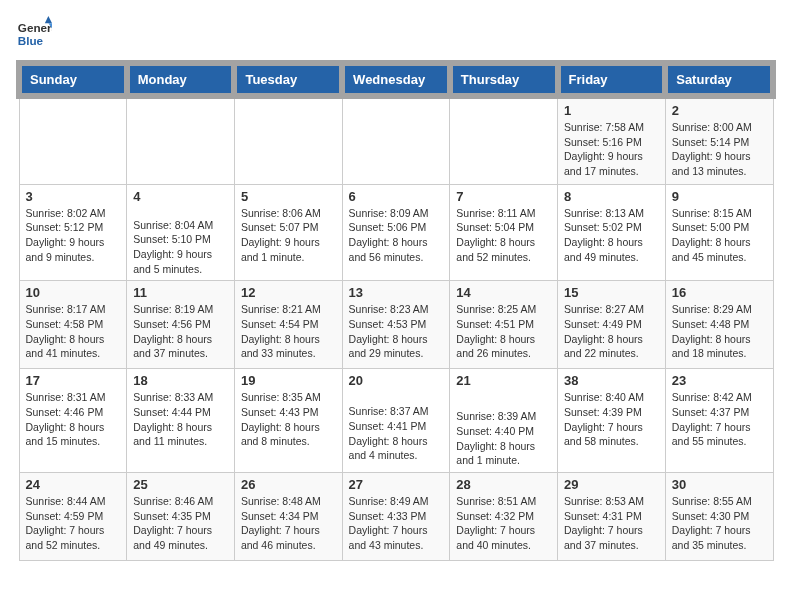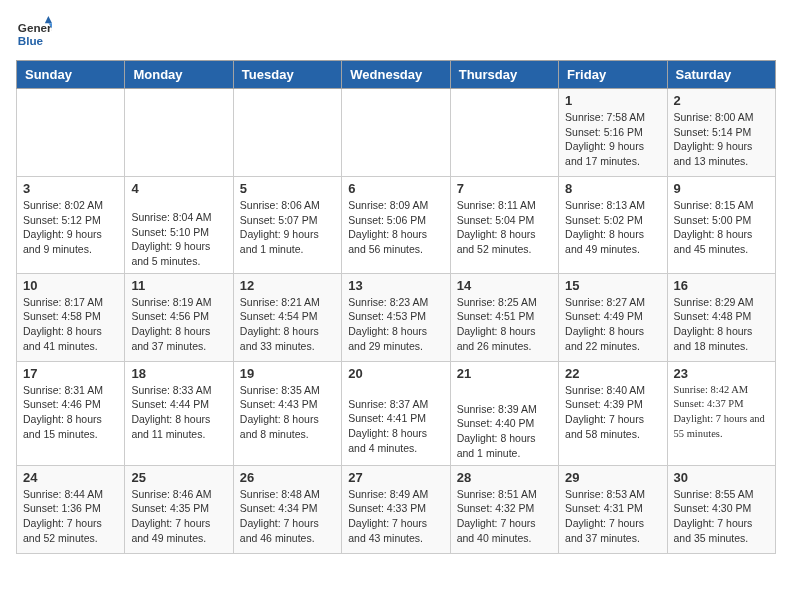--- a/index.html
+++ b/index.html
@@ -33,21 +33,21 @@
       width: 100%;
       border-collapse: collapse;
       table-layout: fixed;
     }
     .calendar thead tr th {
       background: #2563a8;
       color: #fff;
       text-align: left;
       padding: 6px 8px;
       font-size: 13px;
-      border: 1px solid #a3a3a3;
+      border: 6px solid #a3a3a3;
     }
     .calendar tbody tr td {
       vertical-align: top;
       border: 1px solid #ccc;
       padding: 4px 6px;
       font-size: 11px;
       color: #333;
       background: #fff;
       min-height: 80px;
       height: 88px;
@@ -232,37 +232,37 @@
 Sunset: 4:41 PM
 Daylight: 8 hours and 4 minutes.</div>
         </td>
         <td>
           <span class="day-number">21</span>
           <div class="day-info" style="white-space: pre-line; margin-top: 21px;">Sunrise: 8:39 AM
 Sunset: 4:40 PM
 Daylight: 8 hours and 1 minute.</div>
         </td>
         <td>
-          <span class="day-number">22</span>
+          <span class="day-number">38</span>
           <div class="day-info" style="white-space: pre-line;">Sunrise: 8:40 AM
 Sunset: 4:39 PM
 Daylight: 7 hours and 58 minutes.</div>
         </td>
         <td>
           <span class="day-number">23</span>
-          <div class="day-info" style="white-space: pre-line; font-family: Liberation Serif, serif;">Sunrise: 8:42 AM
+          <div class="day-info" style="white-space: pre-line;">Sunrise: 8:42 AM
 Sunset: 4:37 PM
 Daylight: 7 hours and 55 minutes.</div>
         </td>
       </tr>
       <tr>
         <td>
           <span class="day-number">24</span>
           <div class="day-info" style="white-space: pre-line;">Sunrise: 8:44 AM
-Sunset: 1:36 PM
+Sunset: 4:59 PM
 Daylight: 7 hours and 52 minutes.</div>
         </td>
         <td>
           <span class="day-number">25</span>
           <div class="day-info" style="white-space: pre-line;">Sunrise: 8:46 AM
 Sunset: 4:35 PM
 Daylight: 7 hours and 49 minutes.</div>
         </td>
         <td>
           <span class="day-number">26</span>

